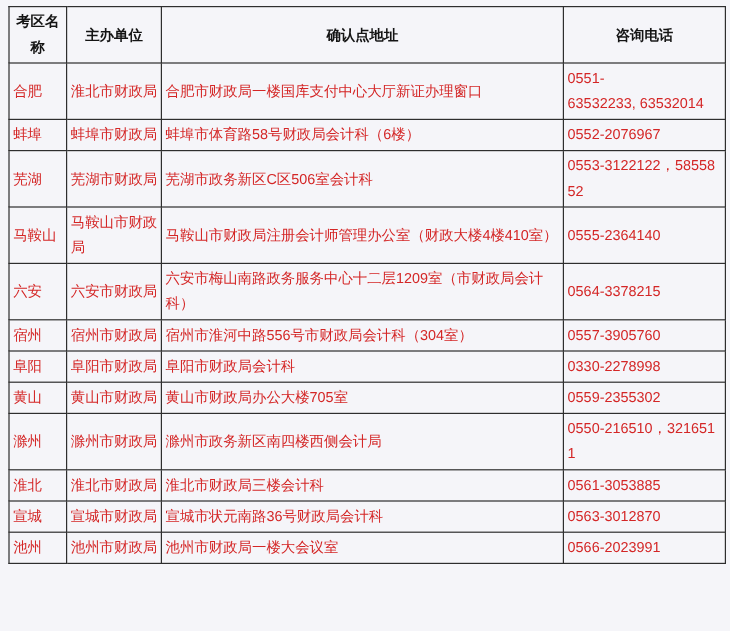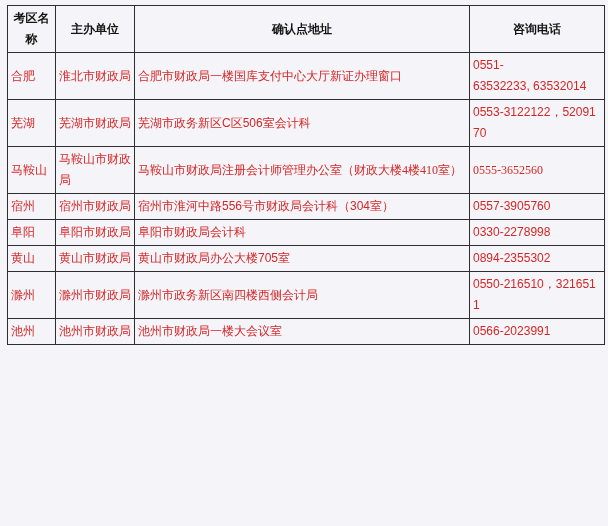--- a/index.html
+++ b/index.html
@@ -35,21 +35,21 @@
     padding: 2px 3px;
   }
   table.grid tbody tr { height: 25px; }
   table.grid td {
     color: #d42626;
     text-align: left;
     padding: 2px 3px;
   }
   td.phone-cell { white-space: pre-line; line-height: 25px; margin-left: 24px; }
   tr.row-hefei { height: 52px; }
-  tr.row-maanshan { height: 42px; font-family: Liberation Serif, serif; }
+  tr.row-maanshan { height: 42px; }
 </style>
 </head>
 <body>
 
 <table class="grid">
   <colgroup>
     <col style="width:48px">
     <col style="width:79px">
     <col style="width:335px">
     <col style="width:135px">
@@ -64,54 +64,78 @@
   </thead>
   <tbody>
       <tr class="row-hefei">
         <td>合肥</td>
         <td>淮北市财政局</td>
         <td>合肥市财政局一楼国库支付中心大厅新证办理窗口</td>
         <td class="phone-cell">0551-
 63532233, 63532014</td>
       </tr>
       <tr>
+        <td>蚌埠</td>
+        <td>蚌埠市财政局</td>
+        <td>蚌埠市体育路58号财政局会计科（6楼）</td>
+        <td class="phone-cell">0552-2076967</td>
+      </tr>
+      <tr>
         <td>芜湖</td>
         <td>芜湖市财政局</td>
         <td>芜湖市政务新区C区506室会计科</td>
-        <td class="phone-cell">0553-3122122，5209170</td>
+        <td class="phone-cell">0553-3122122，5855852</td>
       </tr>
       <tr class="row-maanshan">
         <td>马鞍山</td>
         <td>马鞍山市财政局</td>
         <td>马鞍山市财政局注册会计师管理办公室（财政大楼4楼410室）</td>
-        <td class="phone-cell">0555-3652560</td>
+        <td class="phone-cell">0555-2364140</td>
+      </tr>
+      <tr>
+        <td>六安</td>
+        <td>六安市财政局</td>
+        <td>六安市梅山南路政务服务中心十二层1209室（市财政局会计科）</td>
+        <td class="phone-cell">0564-3378215</td>
       </tr>
       <tr>
         <td>宿州</td>
         <td>宿州市财政局</td>
         <td>宿州市淮河中路556号市财政局会计科（304室）</td>
         <td class="phone-cell">0557-3905760</td>
       </tr>
       <tr>
         <td>阜阳</td>
         <td>阜阳市财政局</td>
         <td>阜阳市财政局会计科</td>
         <td class="phone-cell">0330-2278998</td>
       </tr>
       <tr>
         <td>黄山</td>
         <td>黄山市财政局</td>
         <td>黄山市财政局办公大楼705室</td>
-        <td class="phone-cell">0894-2355302</td>
+        <td class="phone-cell">0559-2355302</td>
       </tr>
       <tr>
         <td>滁州</td>
         <td>滁州市财政局</td>
         <td>滁州市政务新区南四楼西侧会计局</td>
         <td class="phone-cell">0550-216510，3216511</td>
+      </tr>
+      <tr>
+        <td>淮北</td>
+        <td>淮北市财政局</td>
+        <td>淮北市财政局三楼会计科</td>
+        <td class="phone-cell">0561-3053885</td>
+      </tr>
+      <tr>
+        <td>宣城</td>
+        <td>宣城市财政局</td>
+        <td>宣城市状元南路36号财政局会计科</td>
+        <td class="phone-cell">0563-3012870</td>
       </tr>
       <tr>
         <td>池州</td>
         <td>池州市财政局</td>
         <td>池州市财政局一楼大会议室</td>
         <td class="phone-cell">0566-2023991</td>
       </tr>
     </tbody>
 </table>
 

